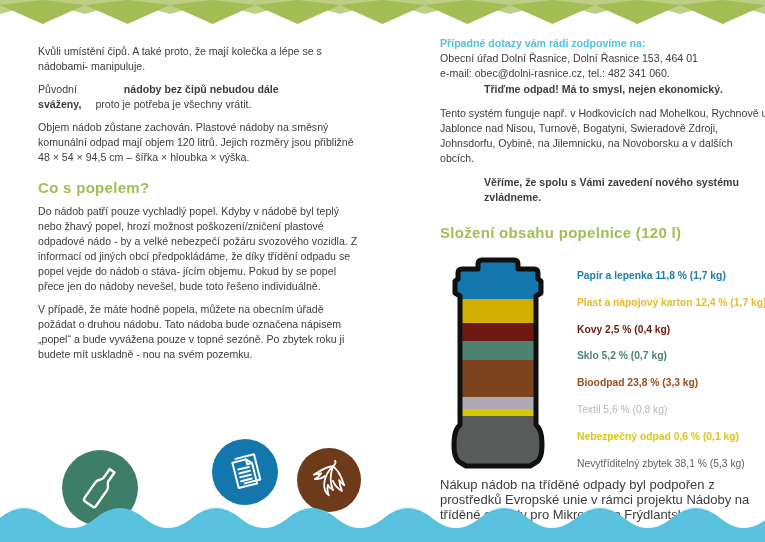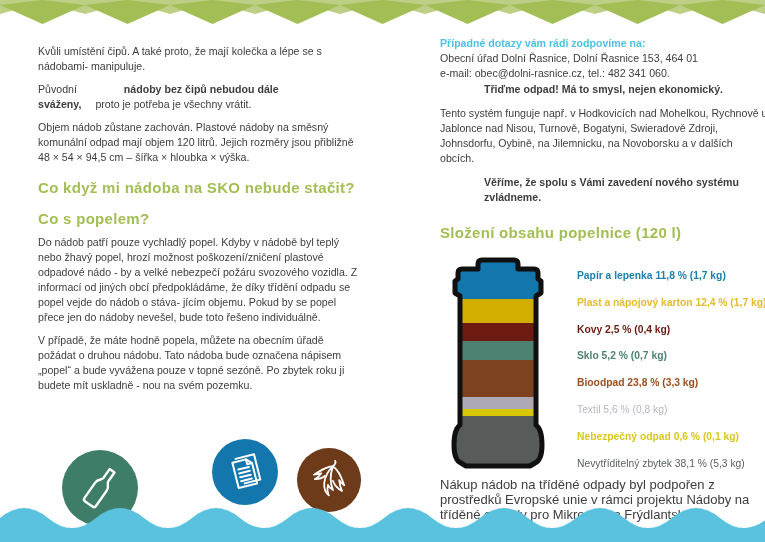--- a/index.html
+++ b/index.html
@@ -49,21 +49,20 @@
   <svg class="deco top" width="765" height="26" viewBox="0 0 765 26">
     <path fill="#bccf85" d="M0,0 L765,0 L765,14 L722.5,2 L680,14 L637.5,2 L595,14 L552.5,2 L510,14 L467.5,2 L425,14 L382.5,2 L340,14 L297.5,2 L255,14 L212.5,2 L170,14 L127.5,2 L85,14 L42.5,2 L0,14 Z"></path>
     <path fill="#a2be54" d="M0,5L42.5,0L85,5L42.5,24Z M85,5L127.5,0L170,5L127.5,24Z M170,5L212.5,0L255,5L212.5,24Z M255,5L297.5,0L340,5L297.5,24Z M340,5L382.5,0L425,5L382.5,24Z M425,5L467.5,0L510,5L467.5,24Z M510,5L552.5,0L595,5L552.5,24Z M595,5L637.5,0L680,5L637.5,24Z M680,5L722.5,0L765,5L722.5,24Z"></path>
   </svg>
 
   <div class="col col-left">
     <p class="body">Kvůli umístění čipů. A také proto, že mají kolečka a lépe se s nádobami- manipuluje.</p>
     <p class="body"><span>Původní </span><span class="bold">nádoby bez čipů nebudou dále sváženy,</span><span class="gap">proto je potřeba je všechny vrátit.</span></p>
     <p class="body">Objem nádob zůstane zachován. Plastové nádoby na směsný komunální odpad mají objem 120 litrů. Jejich rozměry jsou přibližně 48 × 54 × 94,5 cm – šířka × hloubka × výška.</p>
 
-    <h2 class="sec mt">Co když mi nádoba na SKO nebude stačit?</h2>
 
     <h2 class="sec mt">Co s popelem?</h2>
     <p class="body">Do nádob patří pouze vychladlý popel. Kdyby v nádobě byl teplý nebo žhavý popel, hrozí možnost poškození/zničení plastové odpadové nádo - by a velké nebezpečí požáru svozového vozidla. Z informací od jiných obcí předpokládáme, že díky třídění odpadu se popel vejde do nádob o stáva- jícím objemu. Pokud by se popel přece jen do nádoby nevešel, bude toto řešeno individuálně.</p>
     <p class="body">V případě, že máte hodně popela, můžete na obecním úřadě požádat o druhou nádobu. Tato nádoba bude označena nápisem „popel“ a bude vyvážena pouze v topné sezóně. Po zbytek roku ji budete mít uskladně - nou na svém pozemku.</p>
   </div>
 
   <div class="col col-right">
     <p class="contact-head">Případné dotazy vám rádi zodpovíme na:</p>
     <p class="body tight">Obecní úřad Dolní Řasnice, Dolní Řasnice 153, 464 01</p>
     <p class="body tight">e-mail: obec@dolni-rasnice.cz, tel.: 482 341 060.</p>

